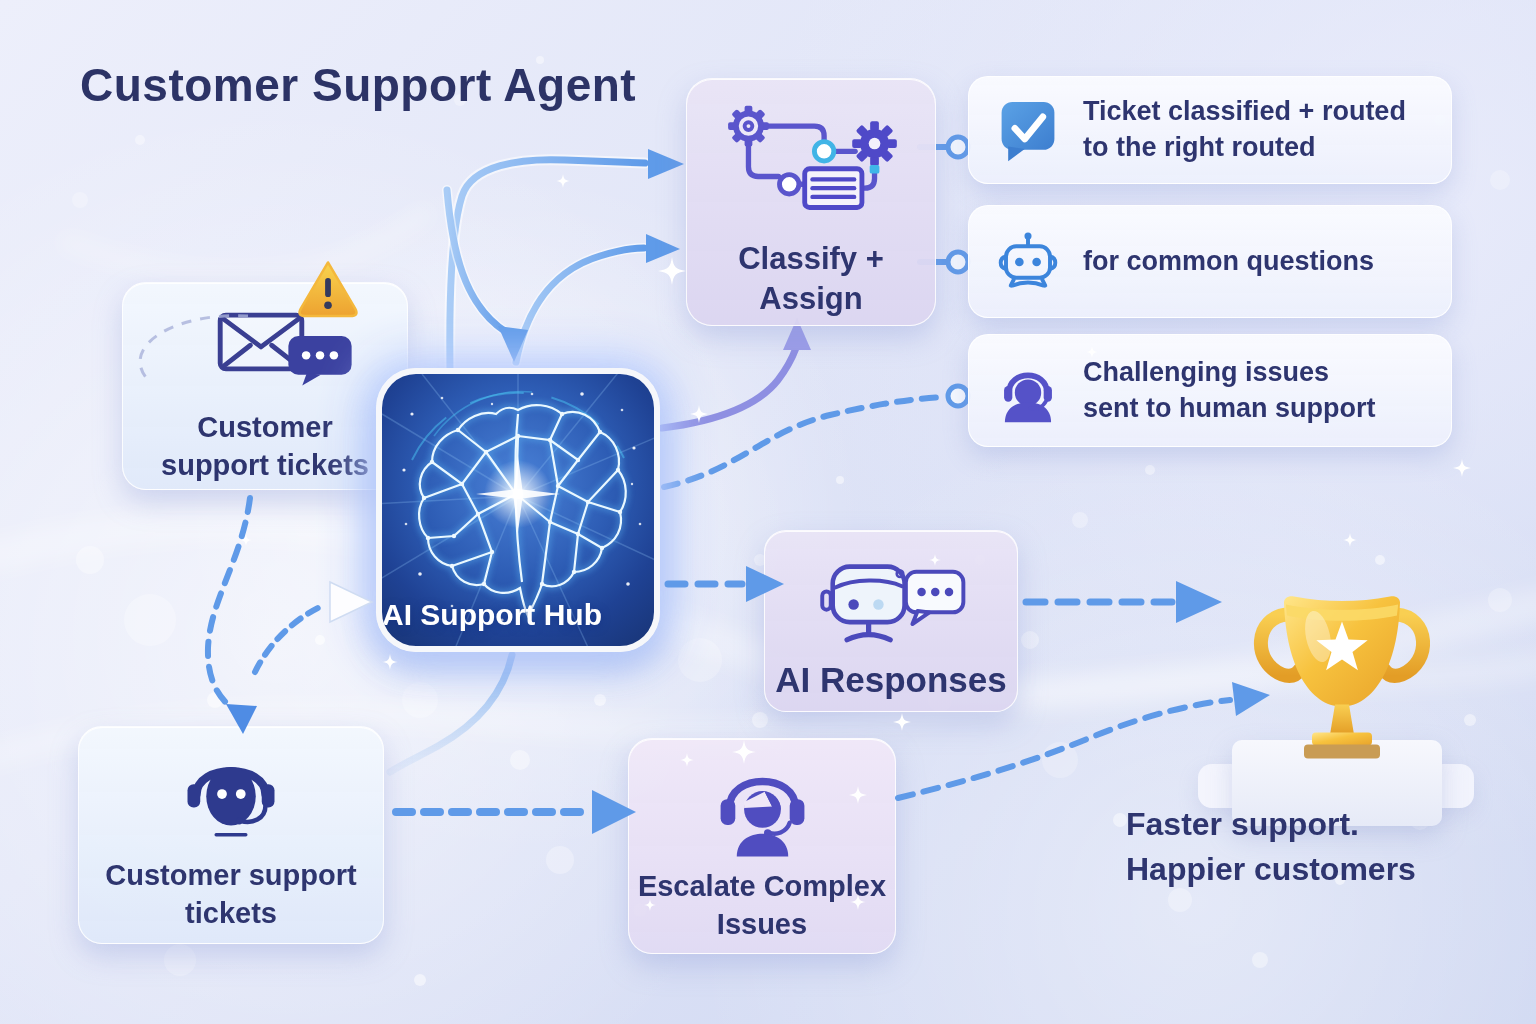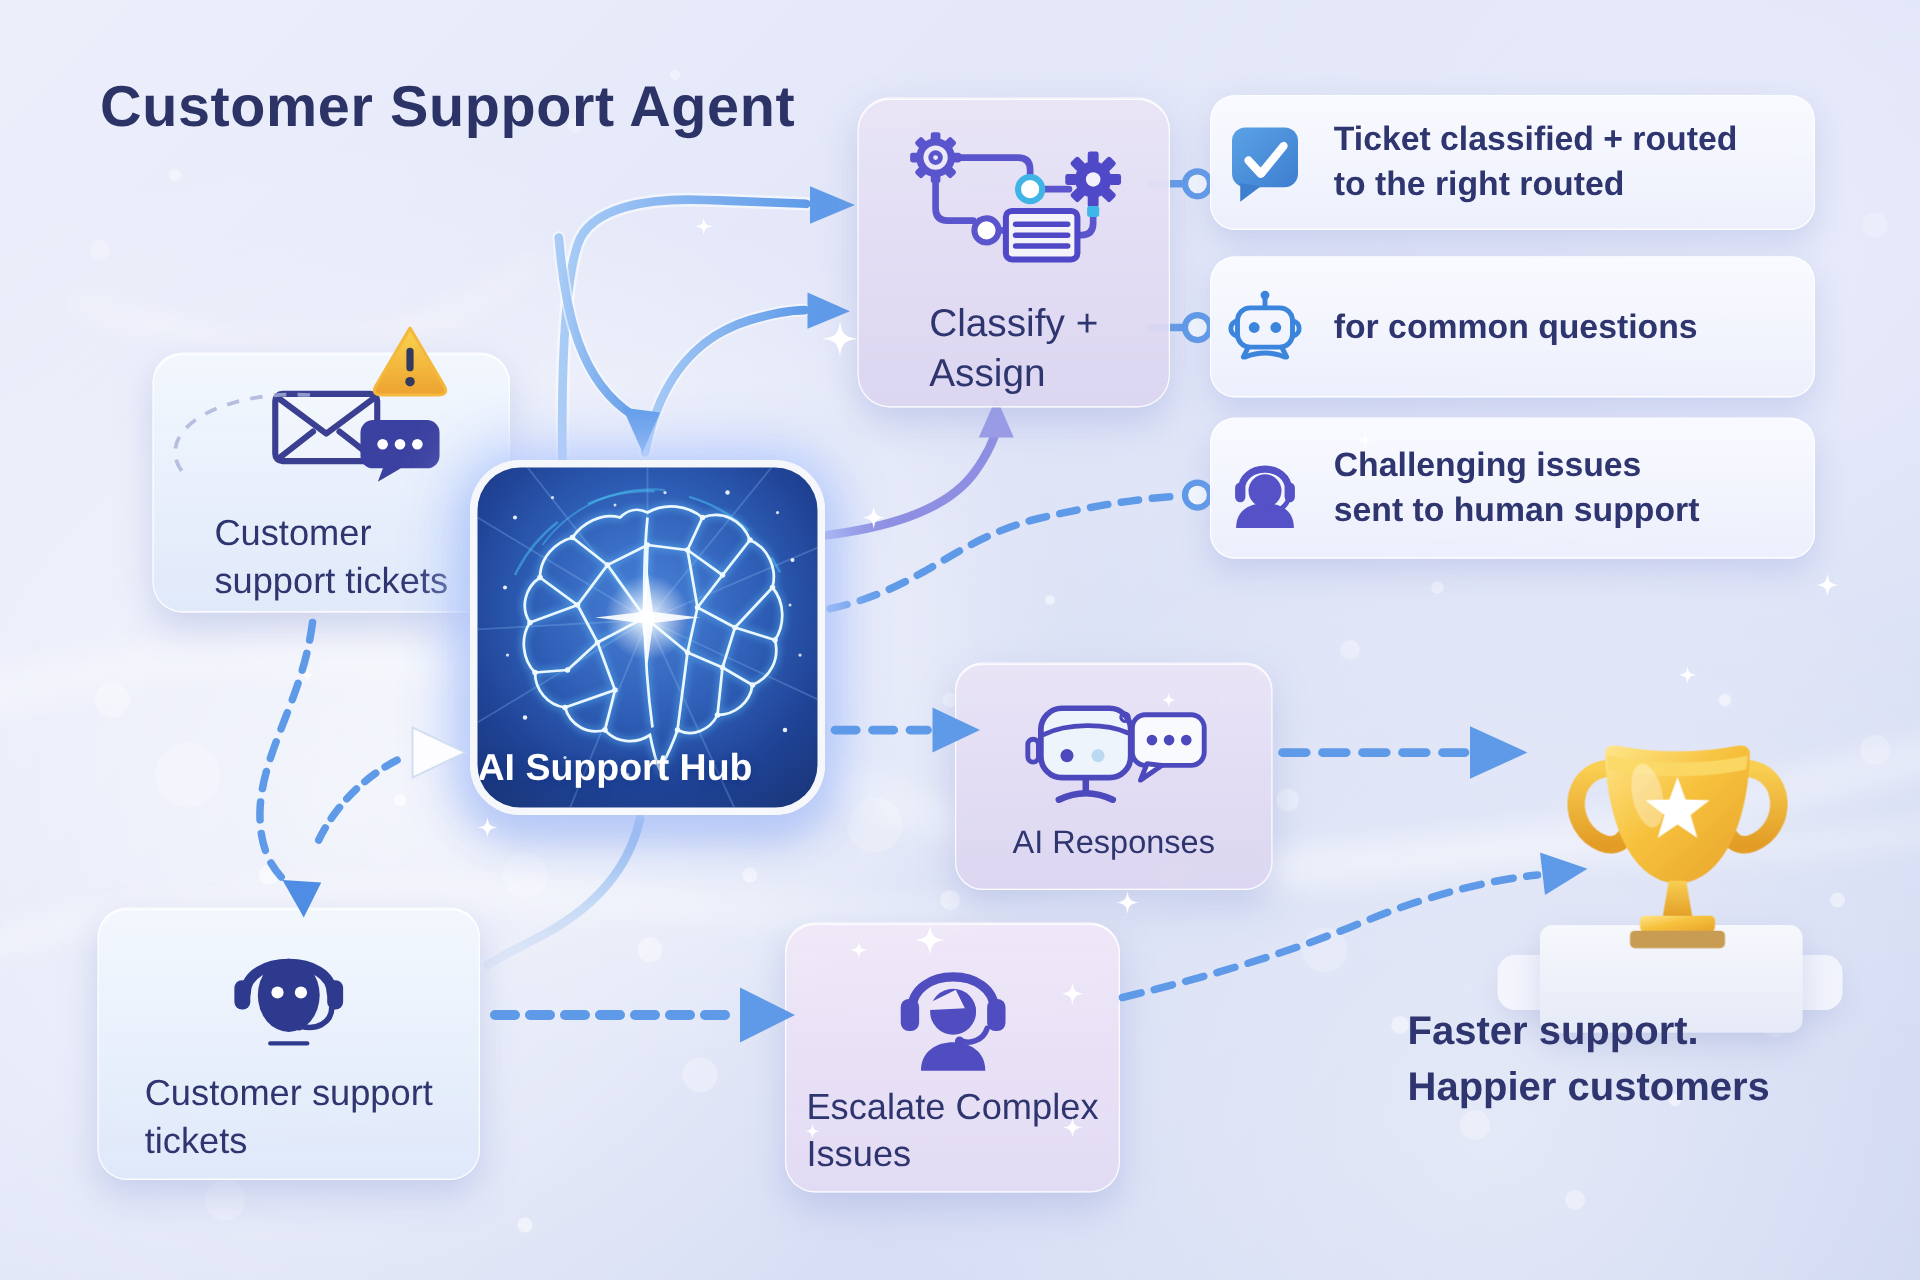--- a/index.html
+++ b/index.html
@@ -11,40 +11,40 @@
       radial-gradient(circle at 78% 88%, rgba(255,255,255,.4), rgba(255,255,255,0) 34%),
       radial-gradient(circle at 92% 20%, rgba(236,238,252,.8), rgba(236,238,252,0) 40%),
       linear-gradient(135deg,#edeffb 0%,#e3e7f8 35%,#d6ddf4 70%,#cdd6f1 100%);}
   .layer{position:absolute;left:0;top:0;width:1536px;height:1024px;}
   .title{position:absolute;left:52px;top:58px;font-size:46px;font-weight:700;
     color:#2c3366;letter-spacing:.5px;margin-left:28px;}
   .node{position:absolute;box-sizing:border-box;display:flex;flex-direction:column;
     align-items:center;justify-content:flex-start;
     border:1px solid rgba(255,255,255,.85);
     box-shadow:0 12px 28px rgba(140,155,215,.35), inset 0 1px 0 rgba(255,255,255,.9);}
-  .node-label{font-weight:400;color:#2e356f;text-align:left;line-height:1.3;}
+  .node-label{font-weight:700;color:#2e356f;text-align:center;line-height:1.3;}
   .glass-blue{background:linear-gradient(180deg,rgba(243,248,254,.92),rgba(222,232,249,.9));}
   .glass-purple{background:linear-gradient(180deg,rgba(233,228,246,.97),rgba(219,213,240,.95));}
   .glass-lilac{background:linear-gradient(180deg,rgba(240,232,248,.97),rgba(225,218,243,.95));}
 
   .tickets-top{left:122px;top:282px;width:286px;height:208px;border-radius:24px;gap:16px;}
   .tickets-top .iconrow{position:relative;width:100%;height:108px;}
   .classify{left:686px;top:78px;width:250px;height:248px;border-radius:26px;}
   .ai-hub{left:376px;top:368px;width:284px;height:284px;border-radius:40px;overflow:hidden;
     border:6px solid rgba(255,255,255,.96);
     background:radial-gradient(circle at 50% 40%,#4a82d8 0%,#2d5cb4 45%,#1f4294 72%,#183475 100%);
     box-shadow:0 0 46px 12px rgba(185,205,255,.95), 0 14px 34px rgba(110,140,215,.55);}
   .ai-hub .hub-label{position:absolute;left:0;right:0;bottom:14px;text-align:left;
     color:#fff;font-size:30px;font-weight:700;text-shadow:0 2px 8px rgba(20,50,130,.75);}
   .ai-responses{left:764px;top:530px;width:254px;height:182px;border-radius:22px;}
   .tickets-bottom{left:78px;top:726px;width:306px;height:218px;border-radius:24px;}
   .escalate{left:628px;top:738px;width:268px;height:216px;border-radius:24px;}
 
   .outcome-card{position:absolute;left:968px;width:484px;height:108px;border-radius:20px;
-    display:flex;flex-direction:row;align-items:center;padding-left:10px;box-sizing:border-box;
+    display:flex;flex-direction:row;align-items:center;padding-left:26px;box-sizing:border-box;
     background:linear-gradient(180deg,rgba(250,251,255,.95),rgba(237,240,252,.92));
     border:1px solid rgba(255,255,255,.9);
     box-shadow:0 10px 24px rgba(140,155,215,.3);}
   .outcome-icon{width:66px;height:66px;flex:none;}
   .outcome-text{margin-left:22px;font-size:27px;font-weight:700;color:#2e356f;line-height:1.32;}
 
   .pedestal{position:absolute;left:1232px;top:740px;width:210px;height:86px;border-radius:10px;
     background:linear-gradient(180deg,#f7f8fd,#e6eaf7);
     box-shadow:0 10px 24px rgba(150,160,210,.35);}
   .pedestal2{position:absolute;left:1198px;top:764px;width:276px;height:44px;border-radius:14px;
@@ -404,21 +404,21 @@
       <rect x="14" y="68" width="13" height="28" rx="6.5" fill="none" stroke="#4b49bb" stroke-width="6"></rect>
       <circle cx="133" cy="41" r="5" fill="none" stroke="#4b49bb" stroke-width="4"></circle>
       <line x1="85" y1="116" x2="85" y2="134" stroke="#4b49bb" stroke-width="8"></line>
       <path d="M52 142 Q85 126 118 142" fill="none" stroke="#4b49bb" stroke-width="8" stroke-linecap="round"></path>
       <rect x="142" y="38" width="88" height="62" rx="16" fill="#f8fafe" stroke="#4b49bb" stroke-width="6"></rect>
       <path d="M160 98 L152 118 L178 100 Z" fill="#f8fafe" stroke="#4b49bb" stroke-width="6" stroke-linejoin="round"></path>
       <circle cx="166" cy="69" r="6.5" fill="#4b49bb"></circle>
         <circle cx="187" cy="69" r="6.5" fill="#4b49bb"></circle>
         <circle cx="208" cy="69" r="6.5" fill="#4b49bb"></circle>
     </svg>
-    <div class="node-label" style="font-size:26px;margin-top:12px">AI Responses</div>
+    <div class="node-label" style="font-size:35px;margin-top:12px">AI Responses</div>
   </div>
 
   <div class="node glass-blue tickets-bottom">
     <svg style="margin-top:20px" width="120" height="100" viewBox="0 0 160 130">
       <path d="M34 62 C34 20 126 20 126 62" fill="none" stroke="#2e3a8e" stroke-width="11" stroke-linecap="round"></path>
       <rect x="22" y="48" width="17" height="31" rx="8" fill="#2e3a8e"></rect>
       <rect x="121" y="48" width="17" height="31" rx="8" fill="#2e3a8e"></rect>
       <ellipse cx="80" cy="64" rx="33" ry="39" fill="#2e3a8e"></ellipse>
       <circle cx="68" cy="61" r="6.5" fill="#fff"></circle>
         <circle cx="93" cy="61" r="6.5" fill="#fff"></circle>

